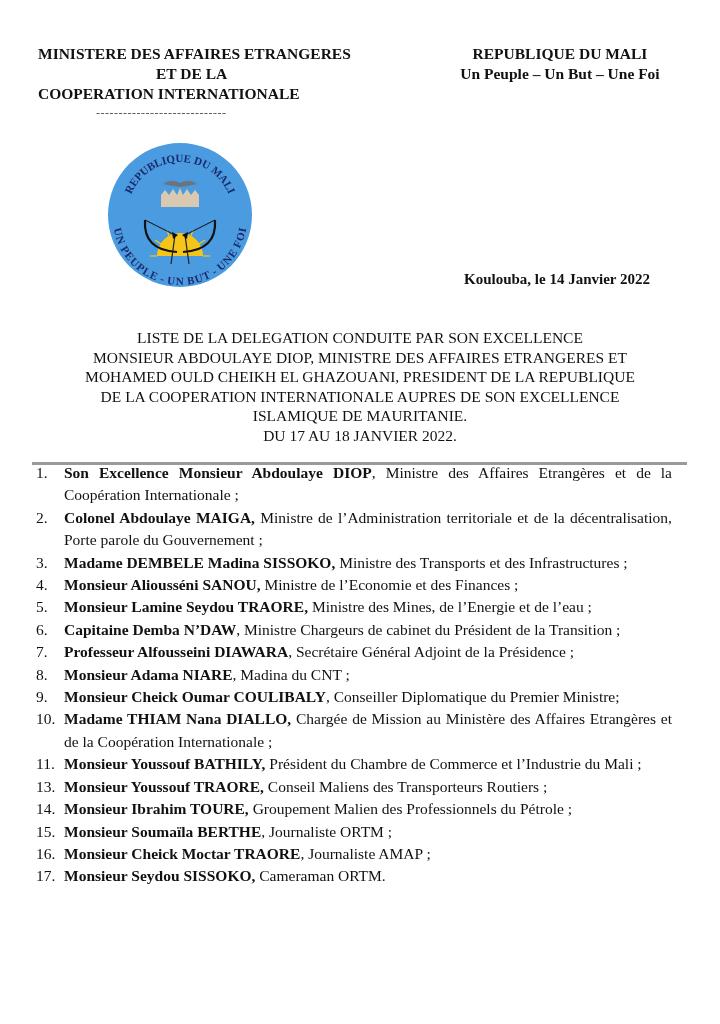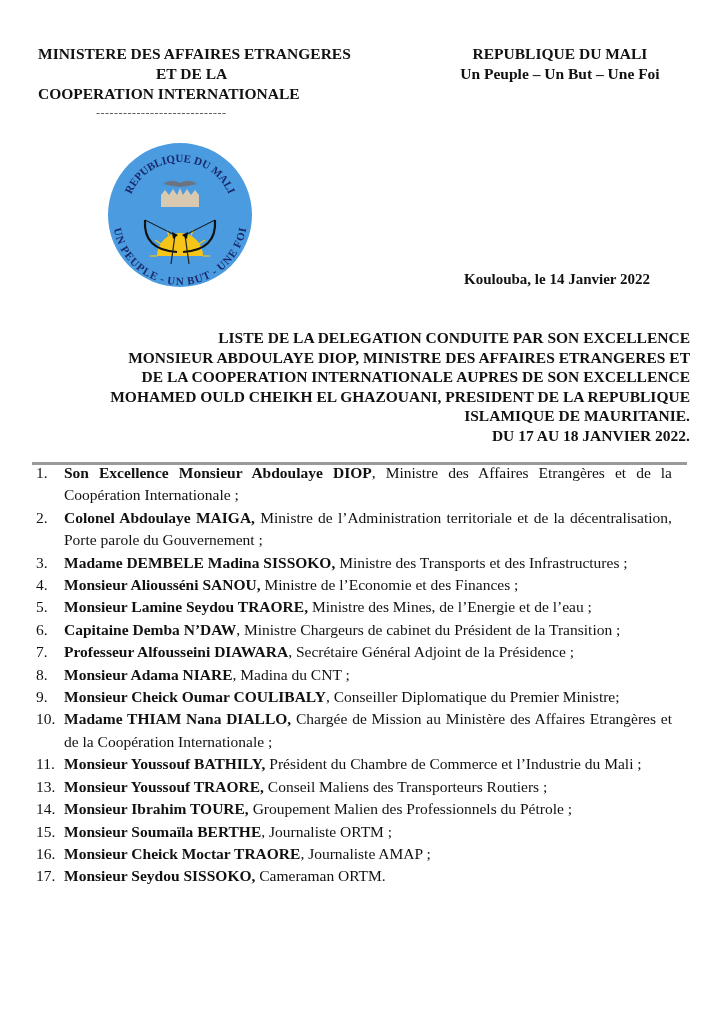--- a/index.html
+++ b/index.html
@@ -21,21 +21,21 @@
     position: absolute; left: 440px; top: 44px; width: 240px;
     text-align: center; font-weight: bold; font-size: 15.5px; line-height: 20px;
   }
   .crest { position: absolute; left: 105px; top: 140px; width: 150px; height: 150px; }
   .date {
     position: absolute; right: 70px; top: 271px;
     font-weight: bold; font-size: 15px;
   }
   .title {
     position: absolute; left: 30px; top: 328px; width: 660px;
-    text-align: right; font-weight: bold; font-size: 15.5px; line-height: 19.6px;
+    text-align: center; font-weight: normal; font-size: 15.5px; line-height: 19.6px;
     font-family: "Liberation Sans Narrow", "Liberation Serif", serif;
   }
   .rule {
     position: absolute; left: 32px; top: 462px; width: 655px; height: 3px;
     background: #9a9a9a;
   }
   ol.delegation {
     position: absolute; left: 28px; top: 462px; width: 644px;
     margin: 0; padding: 0; list-style: none;
     font-size: 15.5px; line-height: 22.4px;
@@ -93,22 +93,22 @@
   <line x1="80" y1="95" x2="84" y2="124" stroke="#222" stroke-width="1.2"></line>
   <path d="M 67 92 L 73 95 L 68 99 Z" fill="#111"></path>
   <path d="M 83 92 L 77 95 L 82 99 Z" fill="#111"></path>
 </svg>
 
 <div class="date">Koulouba, le 14 Janvier 2022</div>
 
 <div class="title">
   <div>LISTE DE LA DELEGATION CONDUITE PAR SON EXCELLENCE</div>
   <div>MONSIEUR ABDOULAYE DIOP, MINISTRE DES AFFAIRES ETRANGERES ET</div>
+  <div>MOHAMED OULD CHEIKH EL GHAZOUANI, PRESIDENT DE LA REPUBLIQUE</div>
   <div>DE LA COOPERATION INTERNATIONALE AUPRES DE SON EXCELLENCE</div>
-  <div>MOHAMED OULD CHEIKH EL GHAZOUANI, PRESIDENT DE LA REPUBLIQUE</div>
   <div>ISLAMIQUE DE MAURITANIE.</div>
   <div>DU 17 AU 18  JANVIER 2022.</div>
 </div>
 
 <div class="rule"></div>
 
 <ol class="delegation" id="delegation-list">
     <li><span class="num">1.</span><span class="name">Son Excellence Monsieur Abdoulaye DIOP</span><span class="role">, Ministre des Affaires Etrangères et de la Coopération Internationale ;</span></li>
     <li><span class="num">2.</span><span class="name">Colonel Abdoulaye MAIGA,</span><span class="role"> Ministre de l’Administration territoriale et de la décentralisation, Porte parole du Gouvernement ;</span></li>
     <li><span class="num">3.</span><span class="name">Madame DEMBELE Madina SISSOKO,</span><span class="role"> Ministre des Transports et des Infrastructures ;</span></li>

